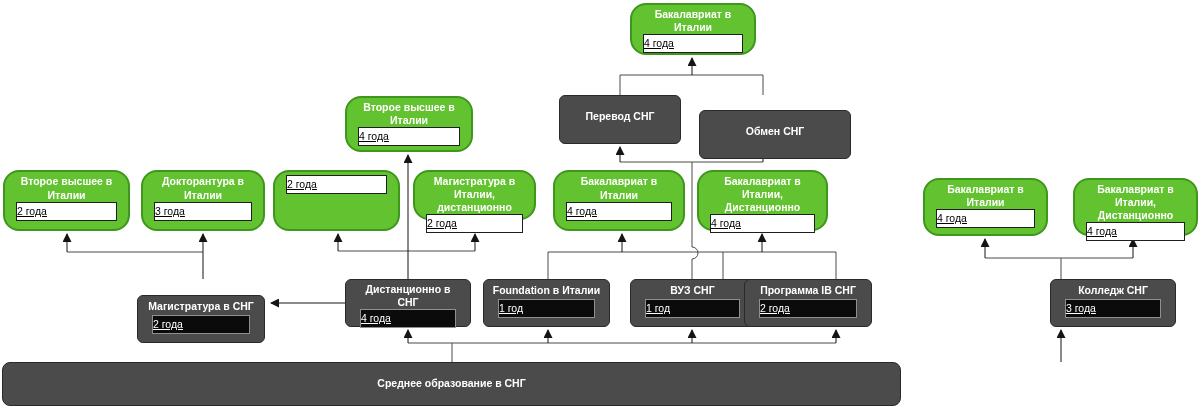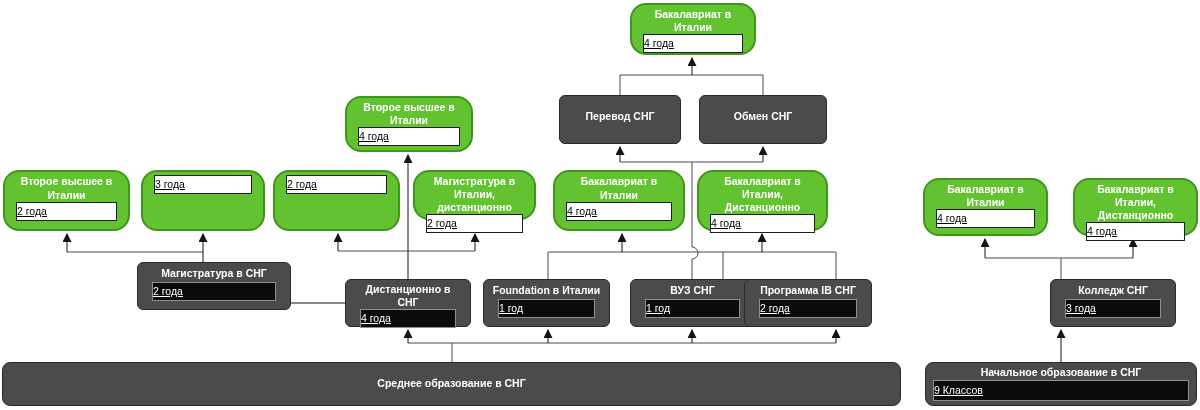--- a/index.html
+++ b/index.html
@@ -71,32 +71,33 @@
       </g>
   </svg>
 
 <div class="node green" style="left: 630px; top: 3px; width: 126px; height: 52px;">
       <div class="label">Бакалавриат в Италии</div>
       <div class="value">4 года</div>
     </div>
     <div class="node dark" style="left: 559px; top: 95px; width: 122px; height: 49px;">
       <div class="label">Перевод СНГ</div>
     </div>
-    <div class="node dark" style="left: 699px; top: 95px; width: 128px; height: 49px;">
+    <div class="node dark" style="left: 699px; top: 110px; width: 152px; height: 49px;">
       <div class="label">Обмен СНГ</div>
     </div>
     <div class="node green" style="left: 345px; top: 96px; width: 128px; height: 56px;">
       <div class="label">Второе высшее в Италии</div>
       <div class="value">4 года</div>
     </div>
     <div class="node green" style="left: 3px; top: 170px; width: 127px; height: 61px;">
       <div class="label">Второе высшее в Италии</div>
       <div class="value">2 года</div>
     </div>
     <div class="node green" style="left: 141px; top: 170px; width: 124px; height: 61px;">
+      <div class="label">Докторантура в Италии</div>
       <div class="value">3 года</div>
     </div>
     <div class="node green" style="left: 273px; top: 170px; width: 127px; height: 61px;">
       <div class="value">2 года</div>
     </div>
     <div class="node green" style="left: 413px; top: 170px; width: 123px; height: 50px;">
       <div class="label">Магистратура в Италии, дистанционно</div>
       <div class="value">2 года</div>
     </div>
     <div class="node green" style="left: 553px; top: 170px; width: 132px; height: 61px;">
@@ -108,21 +109,21 @@
       <div class="value">4 года</div>
     </div>
     <div class="node green" style="left: 923px; top: 178px; width: 125px; height: 58px;">
       <div class="label">Бакалавриат в Италии</div>
       <div class="value">4 года</div>
     </div>
     <div class="node green" style="left: 1073px; top: 178px; width: 125px; height: 58px;">
       <div class="label">Бакалавриат в Италии, Дистанционно</div>
       <div class="value">4 года</div>
     </div>
-    <div class="node dark" style="left: 137px; top: 262px; width: 154px; height: 48px;">
+    <div class="node dark" style="left: 137px; top: 295px; width: 128px; height: 48px;">
       <div class="label">Магистратура в СНГ</div>
       <div class="value">2 года</div>
     </div>
     <div class="node dark" style="left: 345px; top: 279px; width: 126px; height: 48px;">
       <div class="label">Дистанционно в СНГ</div>
       <div class="value">4 года</div>
     </div>
     <div class="node dark" style="left: 483px; top: 279px; width: 127px; height: 48px;">
       <div class="label">Foundation в Италии</div>
       <div class="value">1 год</div>
@@ -135,17 +136,13 @@
       <div class="label">Программа IB СНГ</div>
       <div class="value">2 года</div>
     </div>
     <div class="node dark" style="left: 1050px; top: 279px; width: 126px; height: 48px;">
       <div class="label">Колледж СНГ</div>
       <div class="value">3 года</div>
     </div>
     <div class="node dark wide" style="left: 2px; top: 362px; width: 899px; height: 44px;">
       <div class="label">Среднее образование в СНГ</div>
     </div>
-    <div class="node dark wide" style="left: 925px; top: 362px; width: 272px; height: 44px;">
-      <div class="label">Начальное образование в СНГ</div>
-      <div class="value">9 Классов</div>
-    </div>
   </div>
 
 </body></html>

